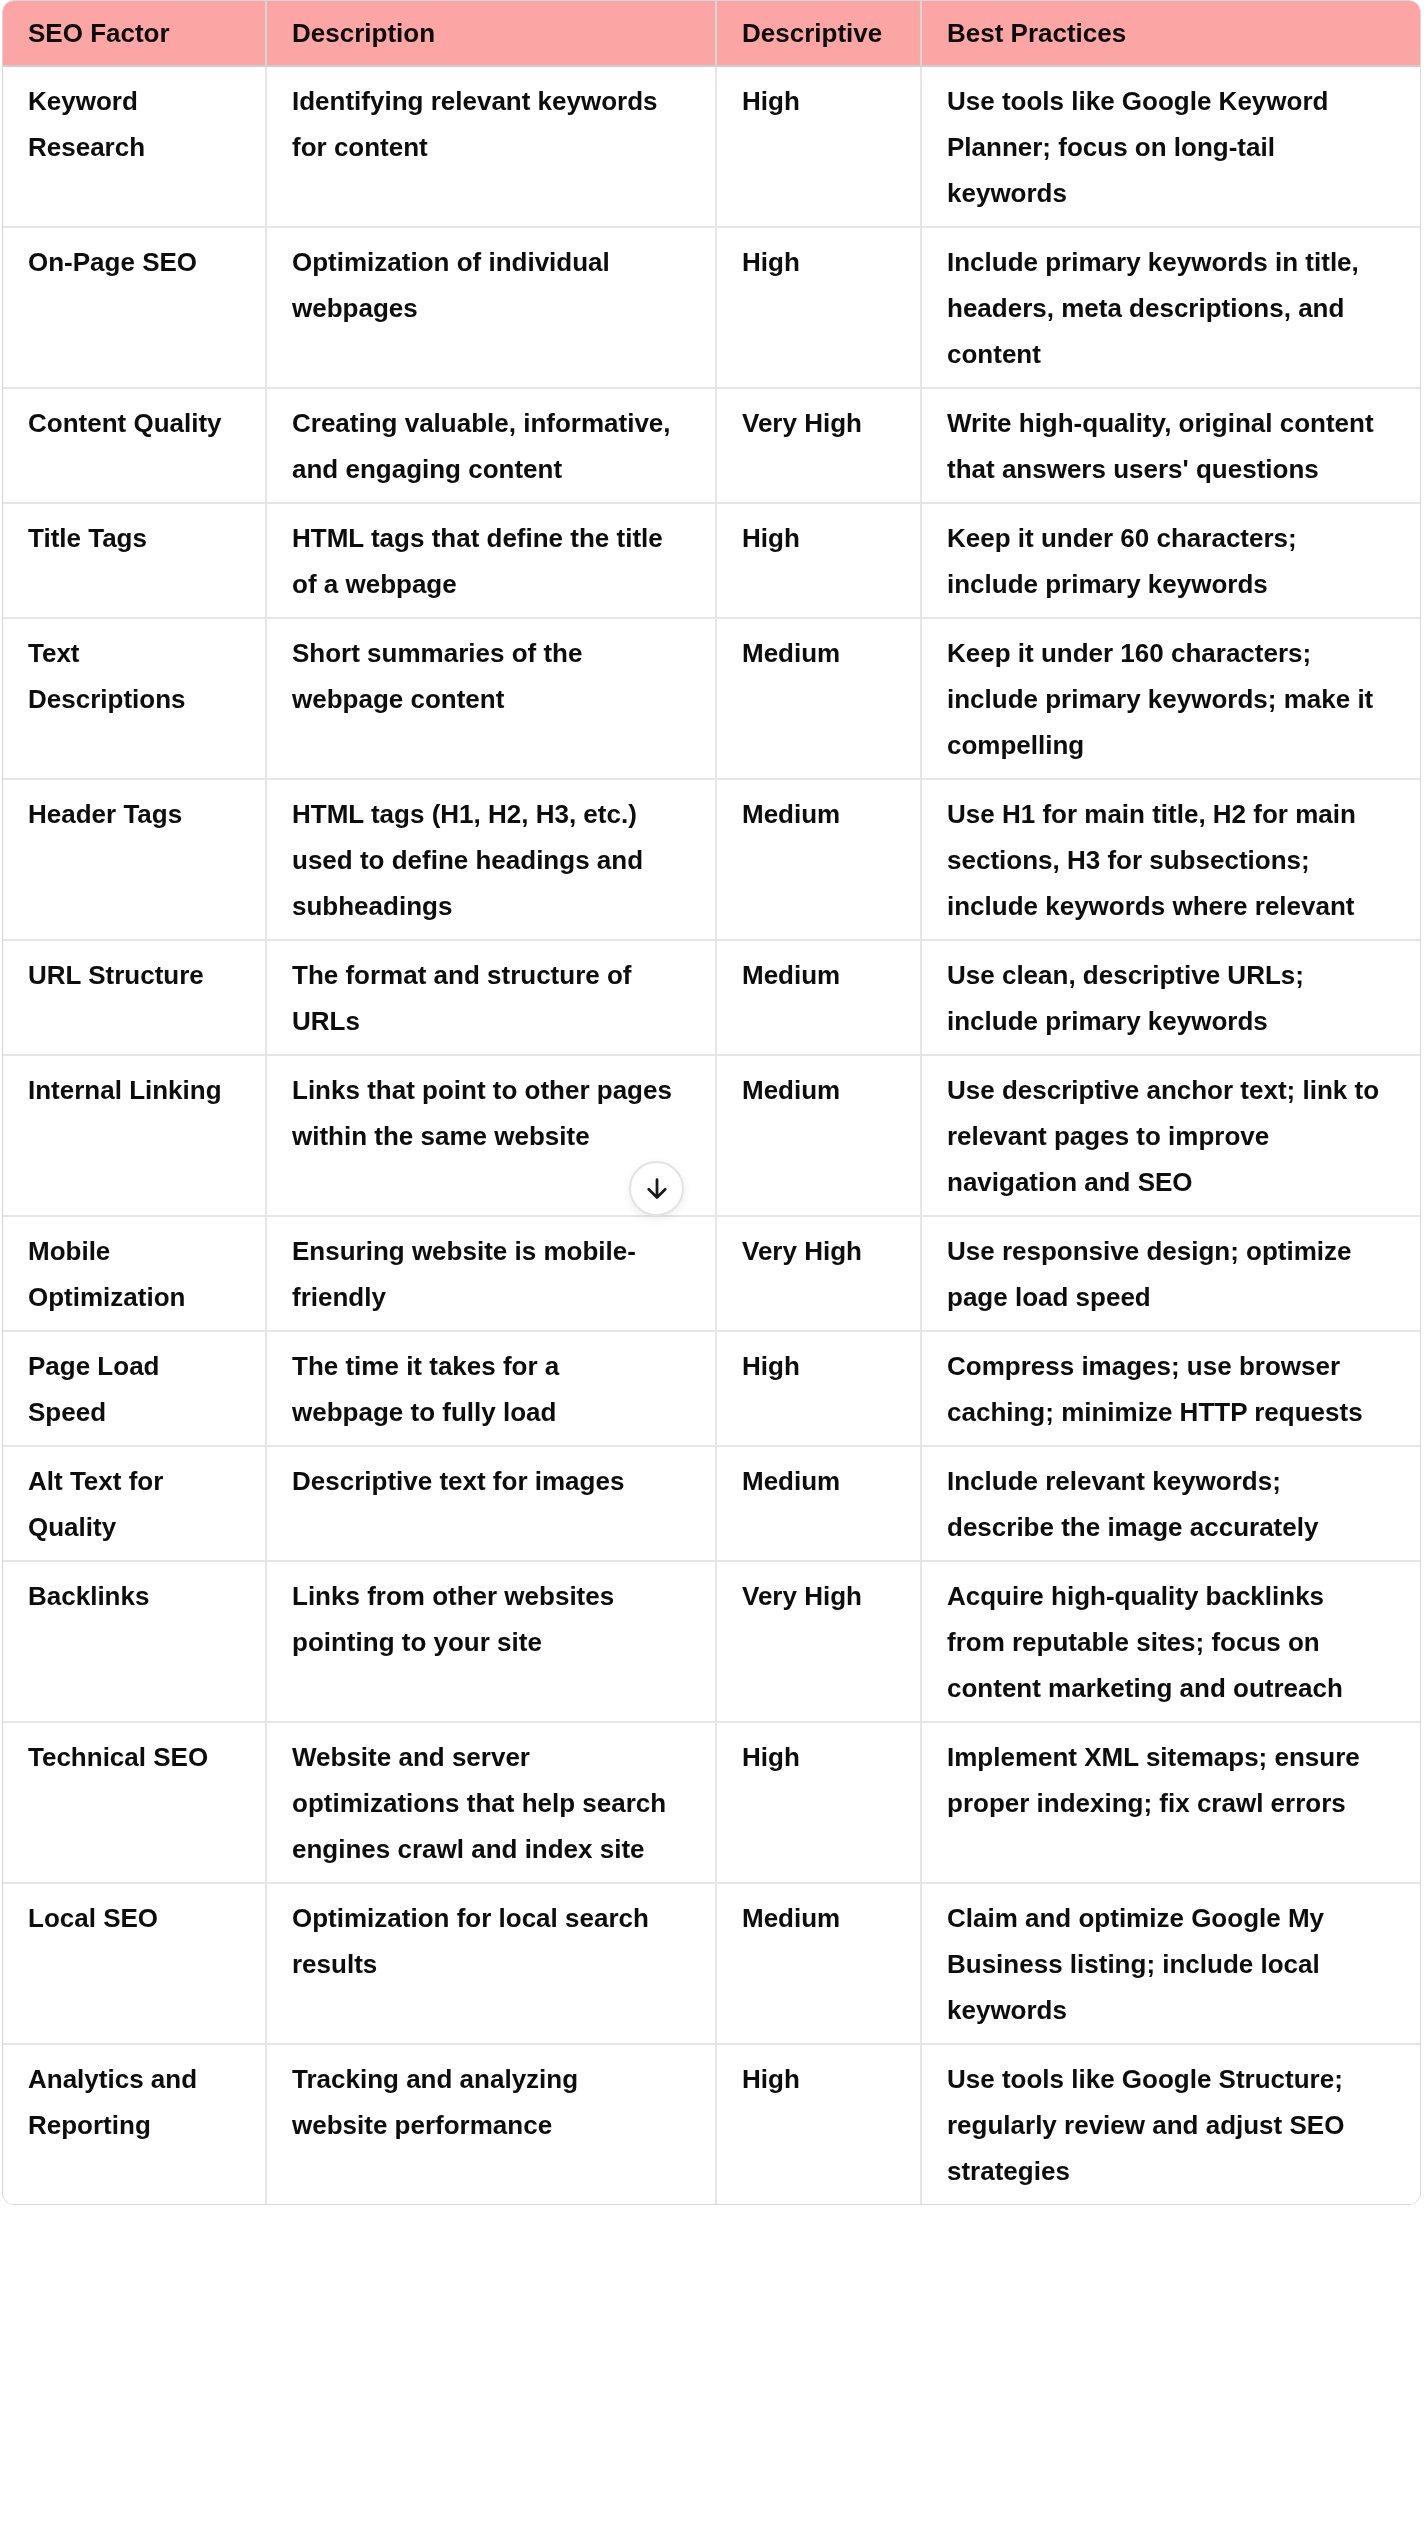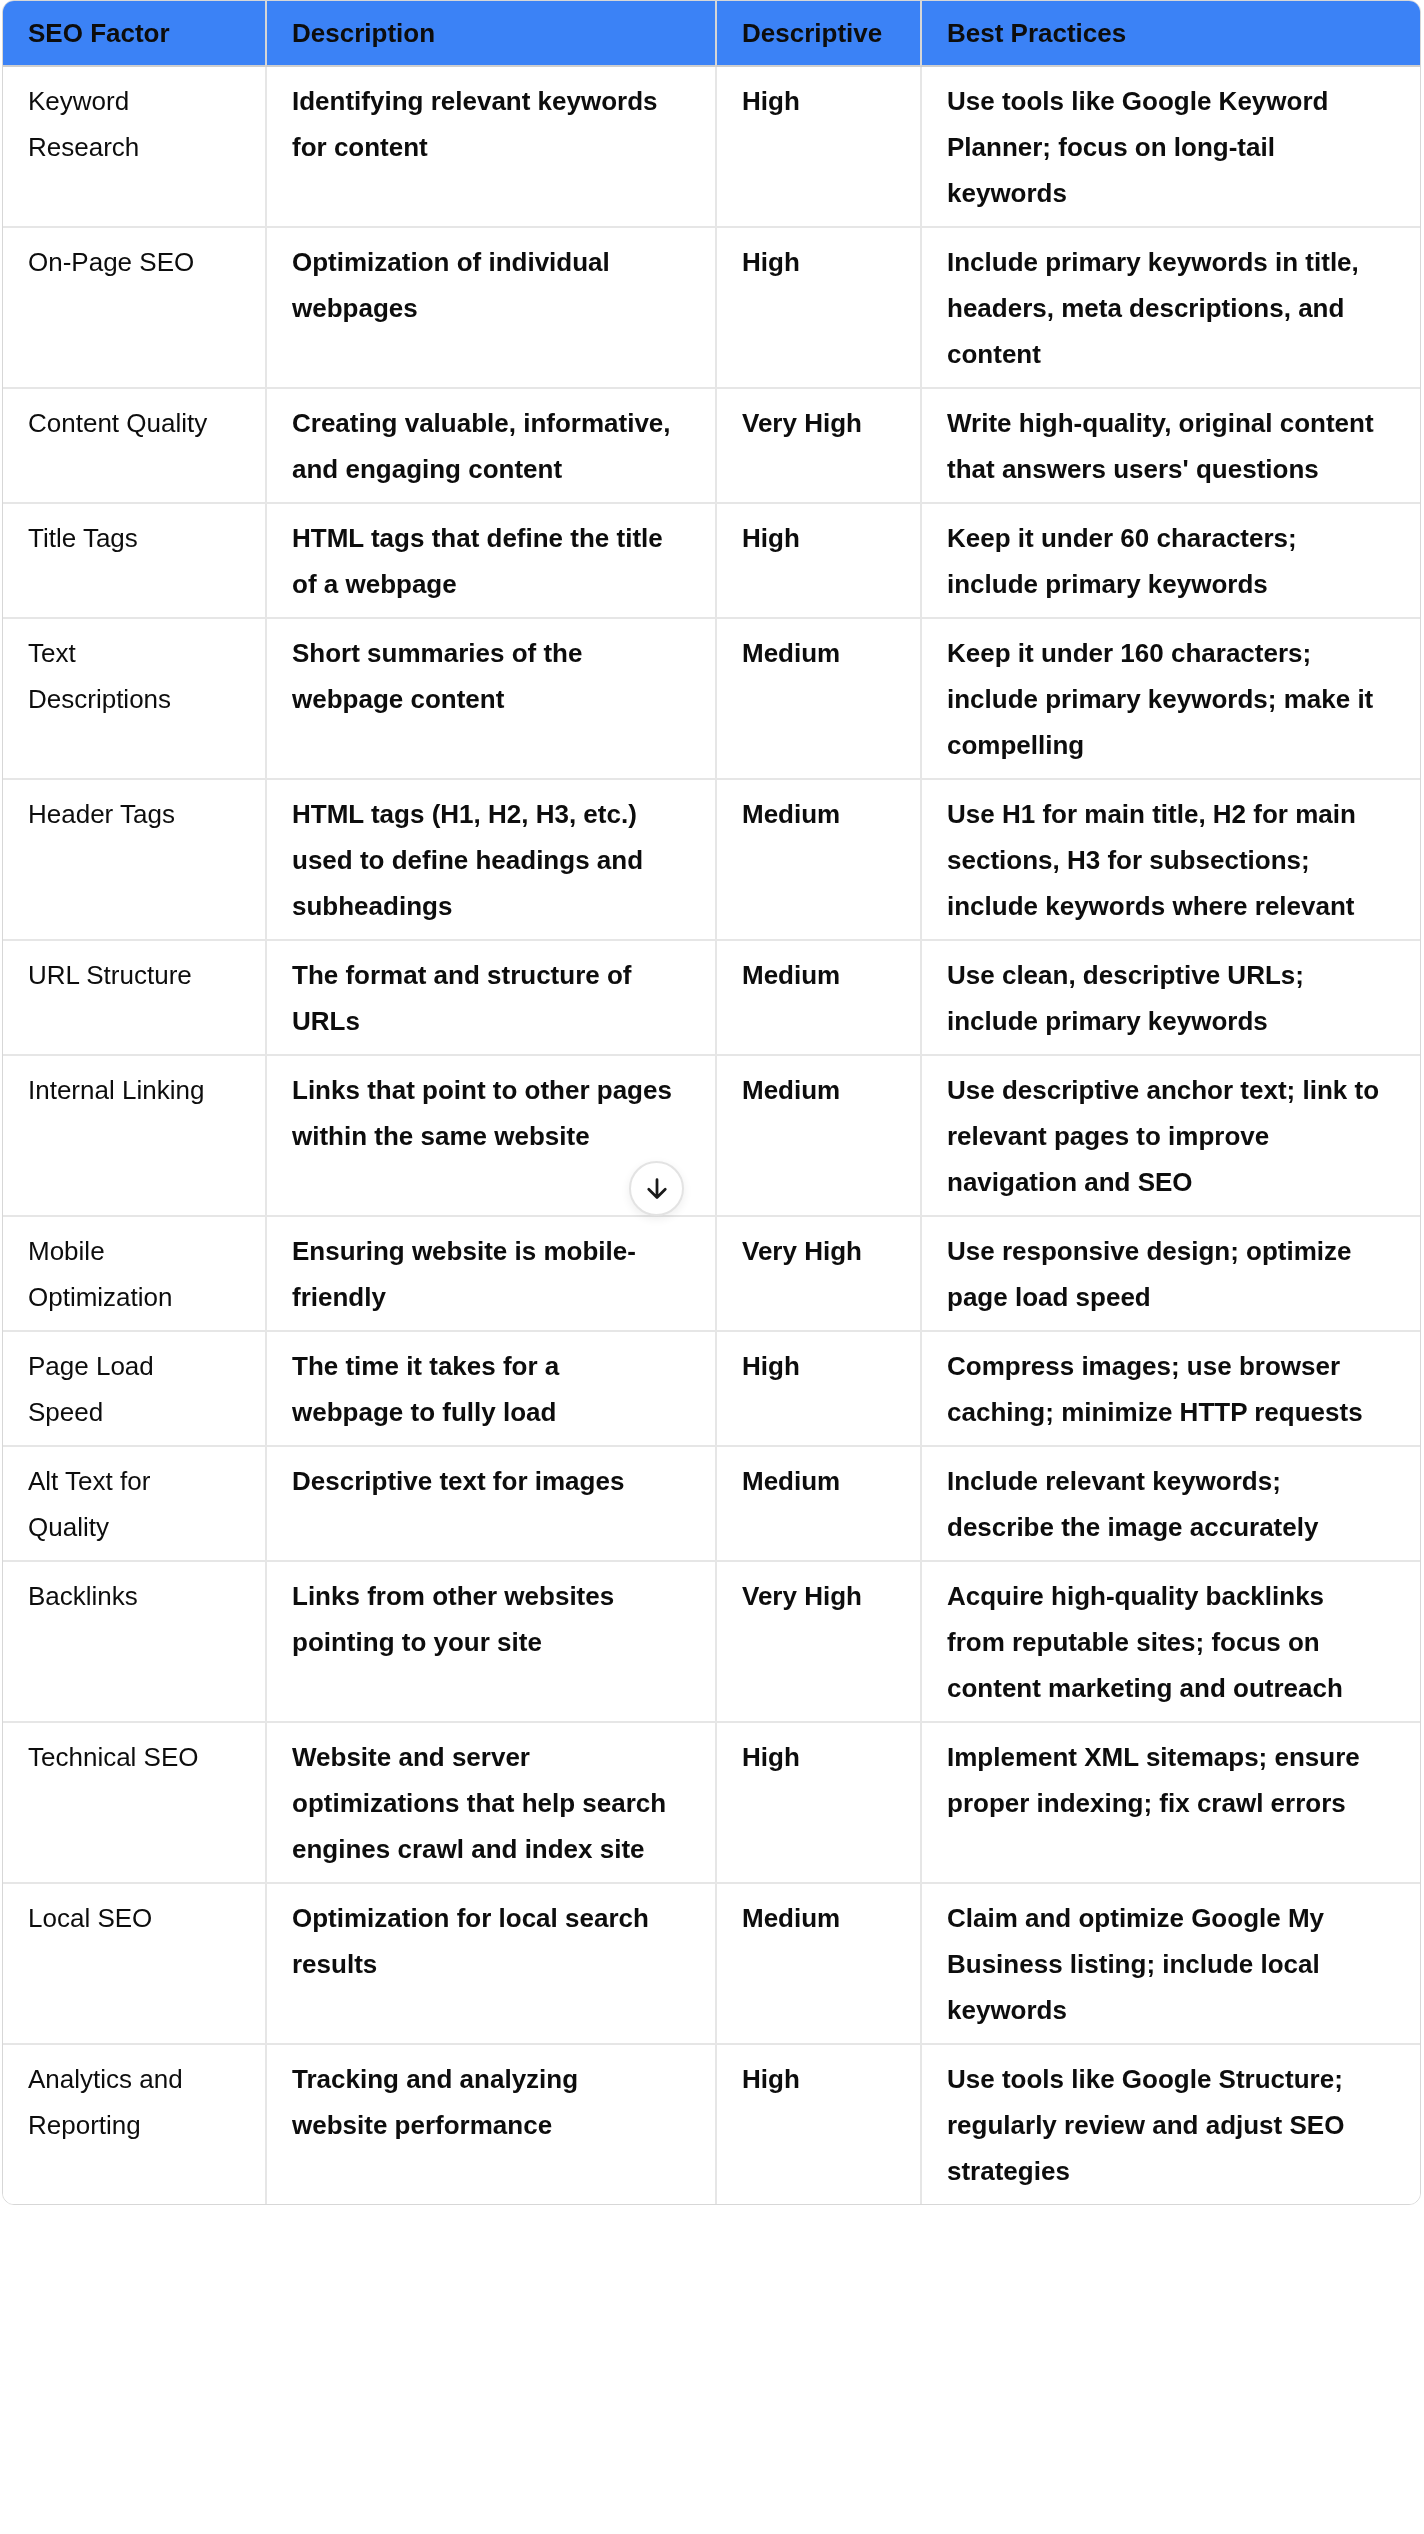--- a/index.html
+++ b/index.html
@@ -36,21 +36,21 @@
   table.seo-table th, table.seo-table td {
     box-sizing: border-box;
     text-align: left;
     vertical-align: top;
     font-size: 26px;
     line-height: 46px;
     white-space: pre-line;
     overflow: hidden;
   }
   table.seo-table th {
-    background: #3b82f6;
+    background: #fca5a5;
     font-weight: 700;
     padding: 9px 20px 9px 25px;
     border-bottom: 2px solid #cecece;
     vertical-align: middle;
     white-space: nowrap;
   }
   table.seo-table th + th {
     border-left: 2px solid #d6d6d6;
   }
   table.seo-table td {
@@ -59,21 +59,21 @@
     background: #ffffff;
   }
   table.seo-table td + td {
     border-left: 2px solid #e6e6e6;
     font-weight: bold;
   }
   tbody tr:first-child td {
     border-top: 0;
   }
   td.c-factor {
-    font-weight: 400;
+    font-weight: 700;
   }
   .scroll-down-btn {
     position: absolute;
     left: 629px;
     top: 1161px;
     width: 55px;
     height: 55px;
     border-radius: 50%;
     background: #ffffff;
     border: 2px solid #e3e3e3;

